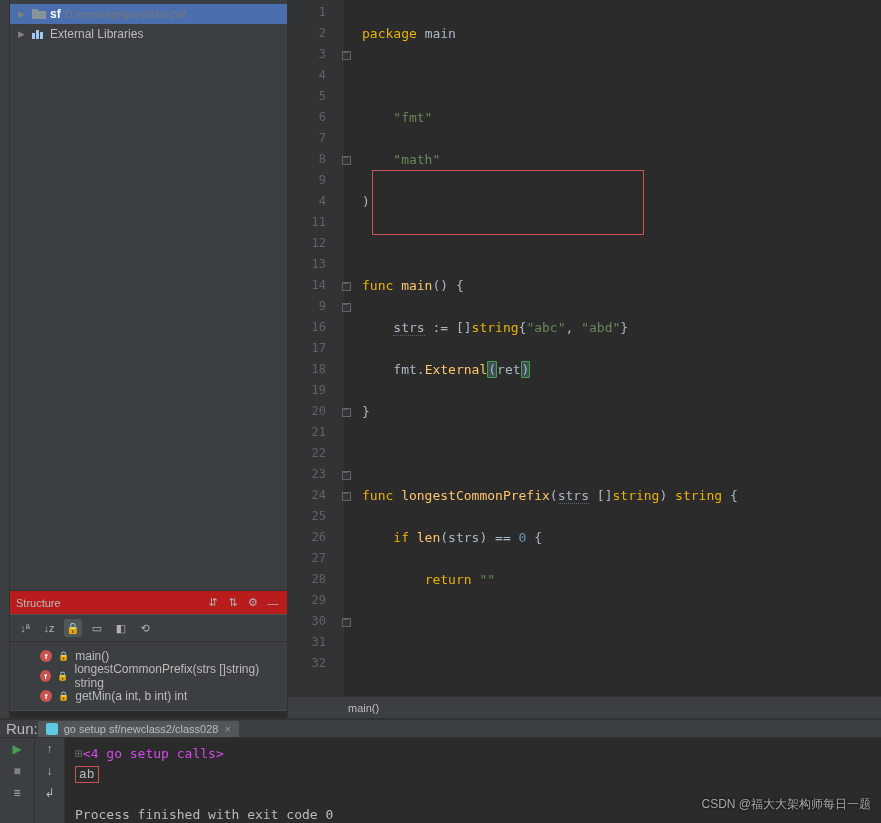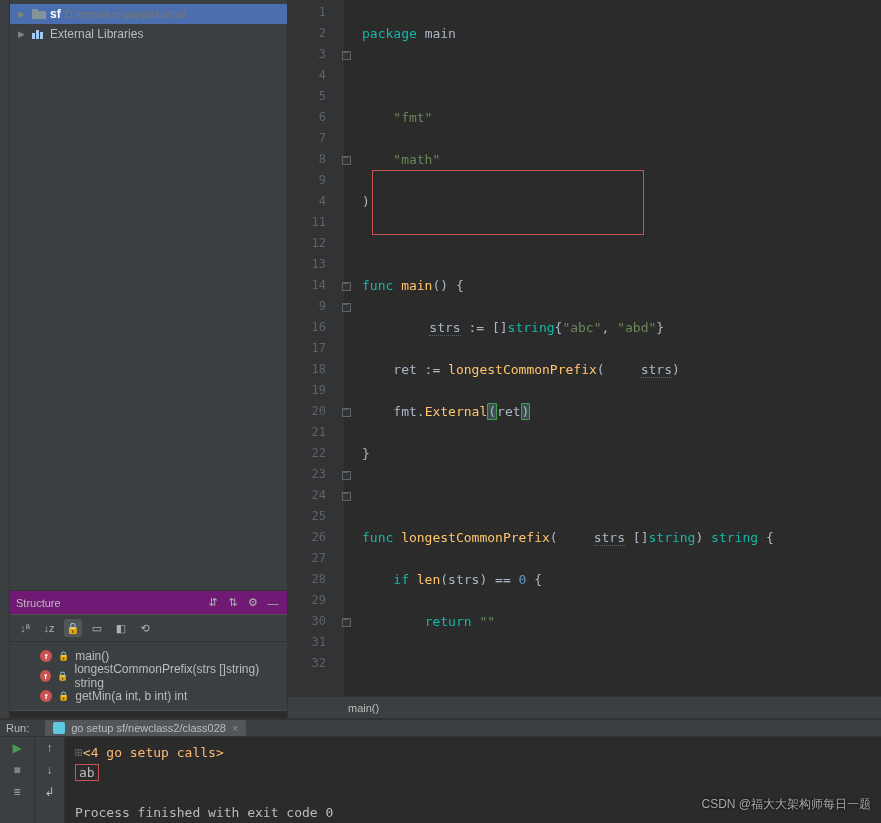--- a/index.html
+++ b/index.html
@@ -11,21 +11,21 @@
 .tree-item { display: flex; align-items: center; padding: 2px 4px 2px 8px; height: 20px; gap: 4px; color: #bbbbbb; cursor: pointer; }
 .tree-item.selected { background: #4b6eaf; color: #fff; }
 .tree-arrow { width: 10px; font-size: 9px; color: #808080; }
 .folder-icon { width: 14px; height: 10px; background: #87939a; clip-path: polygon(0 0, 40% 0, 50% 20%, 100% 20%, 100% 100%, 0 100%); }
 .lib-icon { width: 14px; display: flex; gap: 1px; align-items: flex-end; }
 .lib-icon span { width: 3px; background: #a0c8f0; }
 .lib-icon span:nth-child(1){height:6px} .lib-icon span:nth-child(2){height:9px} .lib-icon span:nth-child(3){height:7px}
 .scratch-icon { width: 12px; height: 12px; border-radius: 50%; background: radial-gradient(circle at 35% 35%, #6ab8e3, #3a7aa3); }
 .path-text { color: #787878; font-size: 11px; }
 .structure-panel { border-top: 1px solid #323232; }
-.structure-header { display: flex; align-items: center; padding: 0 6px; height: 24px; background: #701a75; border-bottom: 1px solid #515151; color: #bbbbbb; font-size: 11px; }
+.structure-header { display: flex; align-items: center; padding: 0 6px; height: 24px; background: #b91c1c; border-bottom: 1px solid #515151; color: #bbbbbb; font-size: 11px; }
 .structure-header .spacer { flex: 1; }
 .structure-header .icn { width: 16px; text-align: center; color: #afb1b3; font-size: 11px; cursor: pointer; margin-left: 4px; }
 .structure-toolbar { display: flex; align-items: center; padding: 4px 6px; gap: 6px; border-bottom: 1px solid #323232; }
 .tb-icn { width: 18px; height: 18px; display: flex; align-items: center; justify-content: center; color: #afb1b3; font-size: 11px; cursor: pointer; }
 .tb-icn.active { background: #515658; border-radius: 2px; }
 .lock-icn { color: #d0a96a; }
 .structure-list { padding: 4px 0; }
 .struct-item { display: flex; align-items: center; padding: 2px 8px 2px 30px; height: 20px; gap: 6px; color: #bbbbbb; cursor: pointer; }
 .f-badge { width: 12px; height: 12px; border-radius: 50%; background: #c75450; color: #fff; font-size: 8px; display: flex; align-items: center; justify-content: center; font-weight: bold; }
 .lock-sm { color: #d0a96a; font-size: 9px; }
@@ -34,44 +34,44 @@
 .editor-area { flex: 1; display: flex; flex-direction: column; background: #2b2b2b; min-width: 0; }
 .code-wrap { flex: 1; display: flex; overflow: hidden; position: relative; }
 .gutter { width: 56px; background: #313335; text-align: right; padding-right: 18px; color: #606366; font-family: Consolas, monospace; font-size: 12px; line-height: 21px; padding-top: 2px; position: relative; }
 .gutter .ln { height: 21px; position: relative; }
 .fold-col { position: absolute; left: 56px; top: 2px; width: 10px; }
 .fold-col .fm { height: 21px; position: relative; }
 .fold-col .fm.box::before { content: ""; position: absolute; left: -2px; top: 7px; width: 7px; height: 7px; border: 1px solid #606366; background: #313335; }
 .fold-col .fm.box::after { content: "−"; position: absolute; left: -1px; top: 3px; font-size: 9px; color: #808080; }
 .code { flex: 1; font-family: Consolas, monospace; font-size: 13px; line-height: 21px; padding-left: 18px; padding-top: 2px; white-space: pre; position: relative; }
 .code .line { height: 21px; }
-.kw { color: #14b8a6; }
+.kw { color: #eab308; }
 .str { color: #6a8759; }
 .fn { color: #ffc66d; }
 .num { color: #6897bb; }
 .ident { color: #a9b7c6; }
-.underline { border-bottom: 1px dotted #606366; margin-left: 36px; }
+.underline { border-bottom: 1px dotted #606366; }
 .red-box { position: absolute; border: 1px solid #c75450; }
 .paren-hl { background: #3b514d; border: 1px solid #499c54; border-radius: 1px; }
 .crumb-bar { height: 22px; border-top: 1px solid #323232; background: #3c3f41; padding-left: 60px; font-size: 11px; color: #bbbbbb; display: flex; align-items: center; }
 
 .run-panel { height: 105px; border-top: 2px solid #323232; display: flex; flex-direction: column; background: #2b2b2b; }
 .run-tabs { height: 24px; background: #3c3f41; display: flex; align-items: center; padding: 0 6px; border-bottom: 1px solid #323232; }
-.run-label { color: #bbbbbb; font-size: 11px; margin-right: 16px; }
+.run-label { color: #bbbbbb; font-size: 15px; margin-right: 0; }
 .run-tab { background: #515658; padding: 2px 8px; display: flex; align-items: center; gap: 6px; font-size: 11px; color: #bbbbbb; border-radius: 2px 2px 0 0; cursor: pointer; }
 .run-tab .go-icn { width: 12px; height: 12px; border-radius: 2px; background: #5dc9e2; }
 .run-tab .x { color: #919191; cursor: pointer; }
 .run-body { flex: 1; display: flex; }
 .run-side { width: 35px; background: #3c3f41; display: flex; flex-direction: column; align-items: center; padding-top: 4px; gap: 8px; border-right: 1px solid #323232; }
 .run-side .si { color: #afb1b3; font-size: 12px; cursor: pointer; }
 .run-side .si.play { color: #499c54; }
 .run-side .si.stop { color: #808080; }
 .run-side2 { width: 30px; background: #3c3f41; display: flex; flex-direction: column; align-items: center; padding-top: 4px; gap: 8px; border-right: 1px solid #323232; }
 .run-output { flex: 1; font-family: Consolas, monospace; font-size: 13px; line-height: 20px; padding: 6px 10px; color: #bbbbbb; white-space: pre; }
-.out-hl { border: 1px solid #c75450; padding: 0 3px; }
+.out-hl { border: 1px solid #c75450; padding: 0 3px; font-family: Liberation Mono, monospace; }
 .watermark { position: absolute; right: 10px; bottom: 10px; color: #aaa; font-size: 12px; text-shadow: 0 0 3px #000; }
 .left-rail { width: 10px; background: #3c3f41; border-right: 1px solid #323232; }
 </style>
 </head>
 <body>
 
 <div class="main-layout">
   <div class="top-area">
     <div class="left-rail"></div>
     <div class="sidebar">
@@ -202,21 +202,20 @@
         </div>
         <div class="code">
 <div class="line"><span class="kw">package </span><span class="ident">main</span></div>
 <div class="line"></div>
 <div class="line">    <span class="str">"fmt"</span></div>
 <div class="line">    <span class="str">"math"</span></div>
 <div class="line"><span>)</span></div>
 <div class="line"></div>
 <div class="line"><span class="kw">func </span><span class="fn">main</span><span>() {</span></div>
 <div class="line">    <span class="underline">strs</span><span> := []</span><span class="kw">string</span><span>{</span><span class="str">"abc"</span><span>, </span><span class="str">"abd"</span><span>}</span></div>
-<div class="line">    <span>ret := </span><span class="fn">longestCommonPrefix</span><span>(</span><span class="underline">strs</span><span>)</span></div>
 <div class="line">    <span>fmt.</span><span class="fn">External</span><span class="paren-hl">(</span><span>ret</span><span class="paren-hl">)</span></div>
 <div class="line"><span>}</span></div>
 <div class="line"></div>
 <div class="line"><span class="kw">func </span><span class="fn">longestCommonPrefix</span><span>(</span><span class="underline">strs</span><span> []</span><span class="kw">string</span><span>) </span><span class="kw">string</span><span> {</span></div>
 <div class="line">    <span class="kw">if </span><span class="fn">len</span><span>(strs) == </span><span class="num">0</span><span> {</span></div>
 <div class="line">        <span class="kw">return </span><span class="str">""</span></div>
 <div class="line">    </div>
 
 
 
@@ -254,21 +253,21 @@
       <div class="run-side">
         <span class="si play">▶</span>
         <span class="si stop">■</span>
         <span class="si">≡</span>
       </div>
       <div class="run-side2">
         <span class="si">↑</span>
         <span class="si">↓</span>
         <span class="si">↲</span>
       </div>
-      <div class="run-output"><span style="color:#606366">⊞</span><span style="color:#fdba74">&lt;4 go setup calls&gt;</span>
+      <div class="run-output"><span style="color:#606366">⊞</span><span style="color:#d946ef">&lt;4 go setup calls&gt;</span>
 <span class="out-hl">ab</span>
 
 <span>Process finished with exit code 0</span></div>
     </div>
   </div>
 </div>
 
 <div class="watermark">CSDN @福大大架构师每日一题</div>
 
 </body></html>

